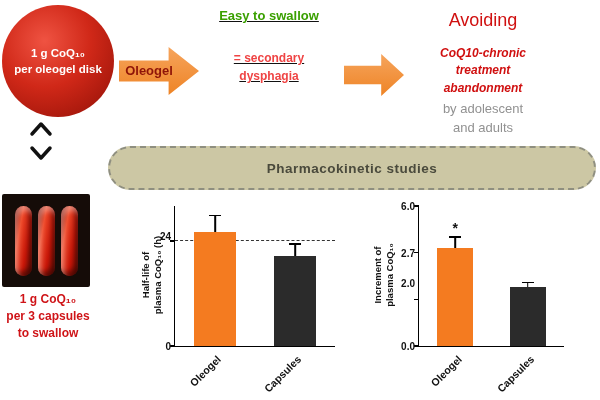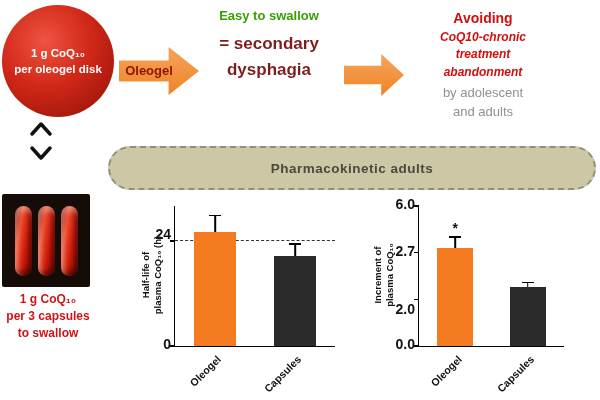--- a/index.html
+++ b/index.html
@@ -20,50 +20,50 @@
   .caps-label{position:absolute;left:0;top:291px;width:96px;text-align:center;color:#cf1418;
         font-weight:bold;font-size:12px;line-height:1.4;white-space:pre-line;}
 
   
   .arrow{position:absolute;background:linear-gradient(180deg,#f6a45c,#ee8426);
         clip-path:polygon(0% 28%,62% 28%,62% 0%,100% 50%,62% 100%,62% 72%,0% 72%);}
   .arrow1{left:119px;top:47px;width:80px;height:48px;}
   .arrow2{left:344px;top:54px;width:60px;height:42px;}
   .arrow1-label{position:absolute;left:114px;top:63px;width:70px;text-align:center;
         color:#8f1408;font-weight:bold;font-size:13px;}
-  .benefit{position:absolute;left:198px;top:8px;width:142px;text-align:center;}
+  .benefit{position:absolute;left:198px;top:8px;width:142px;text-align:center;text-decoration:underline;}
   .easy{color:#3aa000;font-weight:bold;font-size:13px;}
   .deficient{color:#e06a10;font-weight:bold;font-style:italic;font-size:12.5px;margin-top:4px;
         line-height:1.45;white-space:pre-line;}
-  .dysphagia{color:#7f1d1d;font-weight:bold;font-size:17px;margin-top:8px;
+  .dysphagia{color:#ef4444;font-weight:bold;font-size:12px;margin-top:26px;
         line-height:1.5;white-space:pre-line;}
   .avoid{position:absolute;left:408px;top:10px;width:150px;text-align:center;}
-  .avoiding{color:#d01010;font-weight:bold;font-size:14px;}
-  .chronic{color:#d01010;font-weight:bold;font-style:italic;font-size:12px;margin-top:3px;
+  .avoiding{color:#d01010;font-weight:normal;font-size:18px;}
+  .chronic{color:#d01010;font-weight:bold;font-style:italic;font-size:12px;margin-top:14px;
         line-height:1.45;white-space:pre-line;}
   .adults{color:#919191;font-size:13px;margin-top:3px;line-height:1.45;white-space:pre-line;}
 
   
   .banner{position:absolute;left:108px;top:146px;width:484px;height:40px;border-radius:22px;
         background:#ccc7a4;border:2px dashed #8f8f80;display:flex;align-items:center;justify-content:center;}
   .banner-title{font-weight:bold;font-size:13.5px;color:#4a4a3c;letter-spacing:0.5px;}
 
   
   .chart{position:absolute;}
   #chart0{left:128px;top:200px;width:240px;height:200px;}
   #chart1{left:364px;top:200px;width:232px;height:200px;}
   .plot{position:absolute;border-left:1.6px solid #000;border-bottom:1.6px solid #000;}
   #chart0 .plot{left:46px;top:6px;width:160px;height:140px;}
   #chart1 .plot{left:54px;top:6px;width:145px;height:140px;}
   .ylabel{position:absolute;width:118px;height:26px;transform:rotate(-90deg);text-align:center;
         font-weight:bold;font-size:9.5px;line-height:1.3;white-space:pre-line;}
   #chart0 .ylabel{left:-34px;top:62px;}
   #chart1 .ylabel{left:-38px;top:62px;}
   .ytick-mark{position:absolute;right:100%;width:5px;height:1.6px;background:#000;}
-  .ytick-label{position:absolute;right:calc(100% + 4px);font-weight:bold;font-size:14px;margin-left:29px;}
+  .ytick-label{position:absolute;right:calc(100% + 4px);font-weight:bold;font-size:10px;margin-left:29px;}
   .dash-line{position:absolute;left:0;width:100%;height:0;border-top:1.6px dashed #333;}
   .bar-slot{position:absolute;bottom:0;height:100%;}
   .bar{position:absolute;bottom:0;left:50%;transform:translateX(-50%);}
   #chart0 .bar{width:42px;}
   #chart1 .bar{width:36px;}
   .err-line{position:absolute;left:50%;transform:translateX(-50%);width:1.6px;background:#000;}
   .err-cap{position:absolute;left:50%;transform:translateX(-50%);width:12px;height:1.6px;background:#000;}
   .sig{position:absolute;left:50%;transform:translateX(-50%);font-weight:bold;font-size:14px;line-height:1;}
   .xlabel{position:absolute;transform:rotate(-45deg);transform-origin:100% 0;
         font-weight:bold;font-size:10.5px;white-space:nowrap;}
@@ -108,21 +108,21 @@
   <div class="avoid">
     <div class="avoiding">Avoiding</div>
     <div class="chronic">CoQ10-chronic
 treatment
 abandonment</div>
     <div class="adults">by adolescent
 and adults</div>
   </div>
 
   <div class="banner">
-    <div class="banner-title">Pharmacokinetic adults</div>
+    <div class="banner-title">Pharmacokinetic studies</div>
   </div>
 
   <div class="chart" id="chart0">
     <div class="ylabel">Half-life of
 plasma CoQ₁₀ (h)</div>
     <div class="plot">
         <div class="ytick-mark" style="bottom: -0.8px;"></div>
         <div class="ytick-label" style="bottom: -6px;">0</div>
         <div class="ytick-mark" style="bottom: 104.2px;"></div>
         <div class="ytick-label" style="bottom: 104px; text-align: center;">24</div>
@@ -142,21 +142,21 @@
       </div>
   </div>
 
   <div class="chart" id="chart1">
     <div class="ylabel">Increment of
 plasma CoQ₁₀</div>
     <div class="plot">
         <div class="ytick-mark" style="bottom: -0.8px;"></div>
         <div class="ytick-label" style="bottom: -6px;">0.0</div>
         <div class="ytick-mark" style="bottom: 45.8667px;"></div>
-        <div class="ytick-label" style="bottom: 29px;">2.0</div>
+        <div class="ytick-label" style="bottom: 57px;">2.0</div>
         <div class="ytick-mark" style="bottom: 92.5333px;"></div>
         <div class="ytick-label" style="bottom: 87.3333px;">2.7</div>
         <div class="ytick-mark" style="bottom: 139.2px;"></div>
         <div class="ytick-label" style="bottom: 134px;">6.0</div>
         <div class="bar-slot" style="left: 0px; width: 72.5px;">
           <div class="bar" style="height: 98px; background: rgb(244, 123, 32);"></div>
           <div class="err-line" style="bottom: 98px; height: 11.6667px;"></div>
           <div class="err-cap" style="bottom: 108.067px;"></div>
           <div class="sig" style="bottom: 110.667px;">*</div>
         </div>

